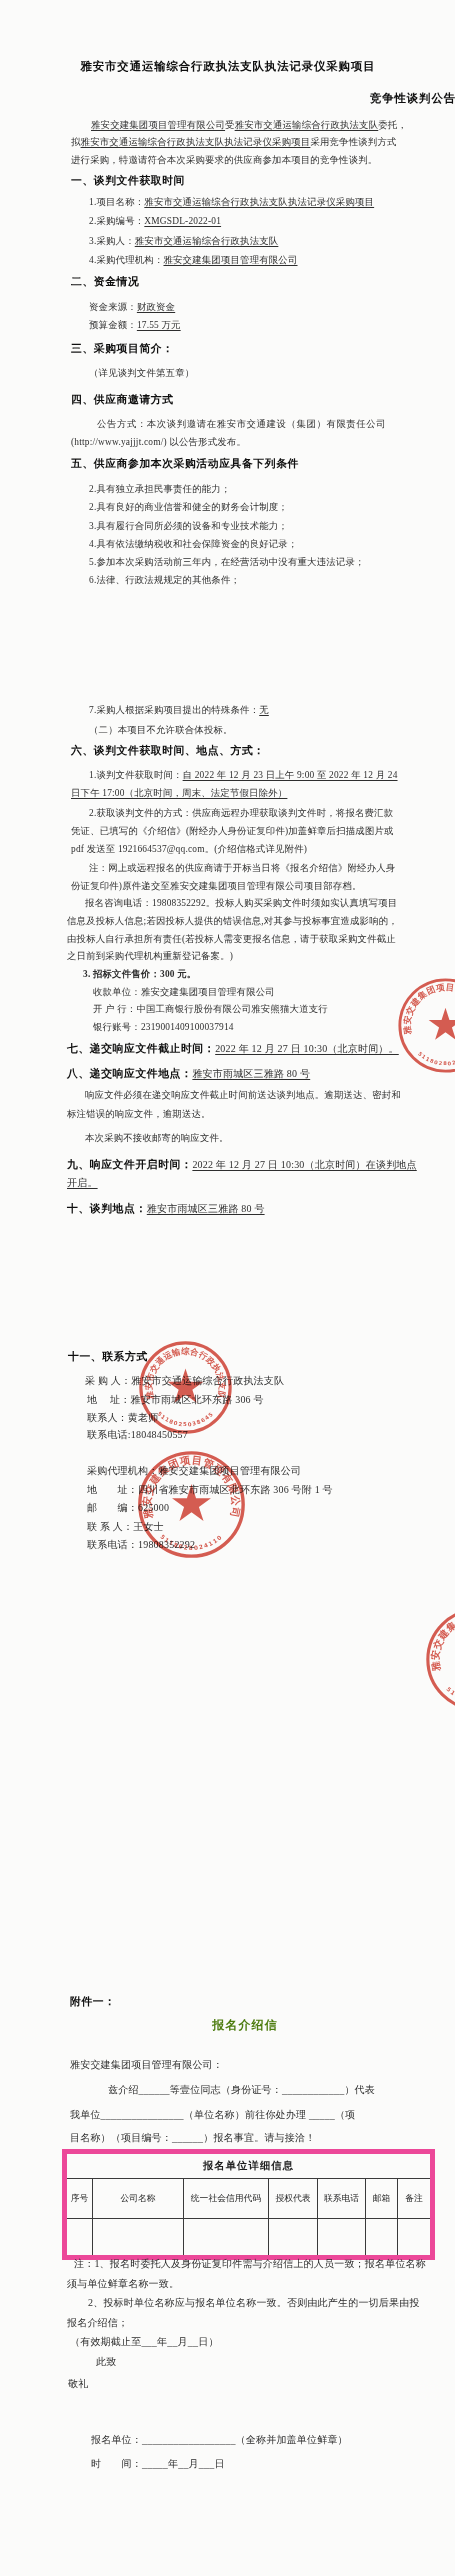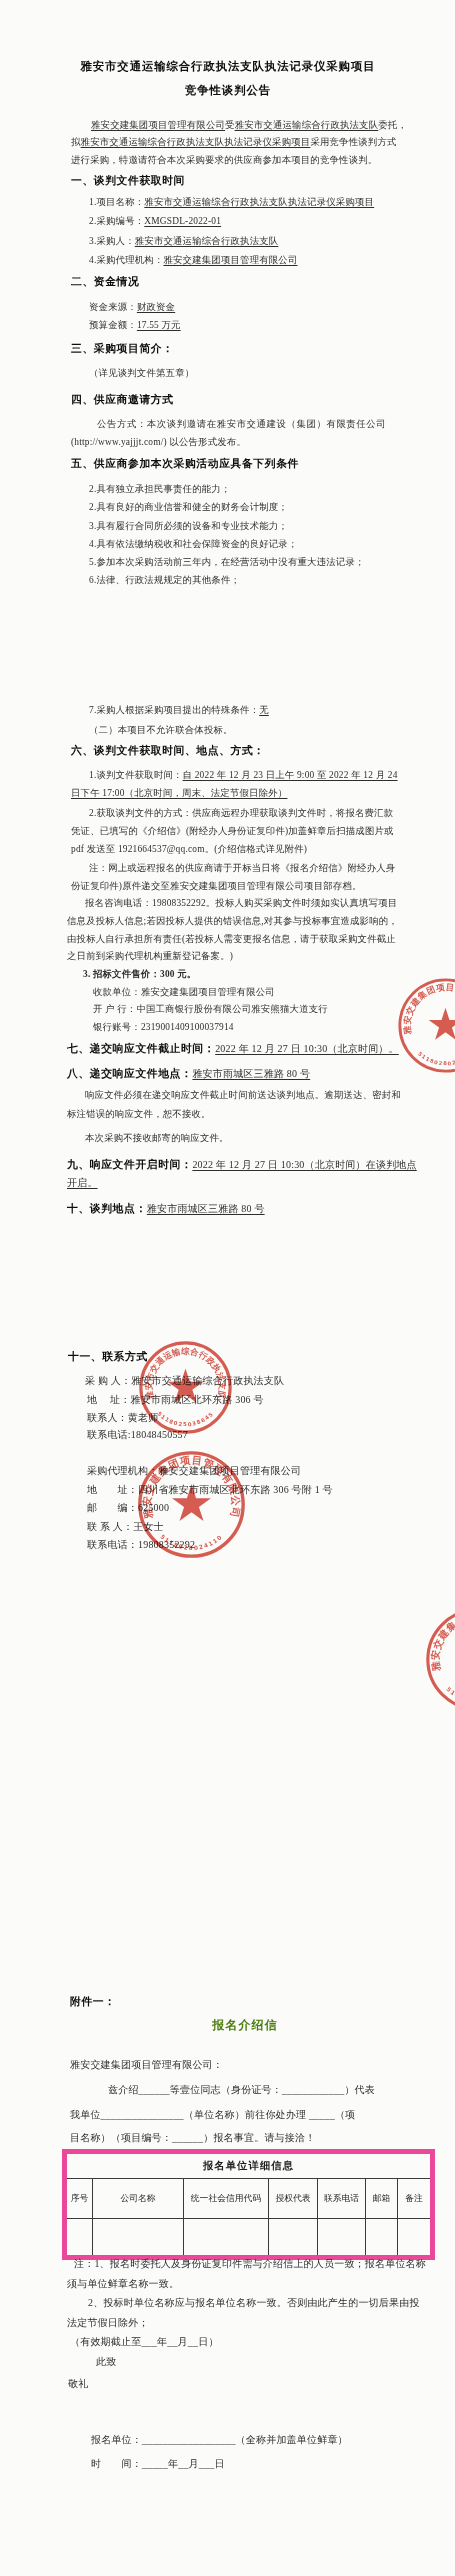--- a/index.html
+++ b/index.html
@@ -28,21 +28,21 @@
   .stamp .ring{fill:none;stroke:#d0392b;}
   .stamp text{fill:#d0392b;font-family:"DejaVu Sans","Liberation Sans",sans-serif;font-weight:700;}
   .stamp .star{fill:#d0392b;}
 </style>
 </head>
 <body>
 
 <div class="page">
 
   <div class="ttl" style="top:59px;">雅安市交通运输综合行政执法支队执法记录仪采购项目</div>
-  <div class="ttl" style="top:83px;">竞争性谈判公告</div>
+  <div class="ttl" style="top:91px;text-align:right;">竞争性谈判公告</div>
 
   <div class="ln" style="top:119px;left:91px;"><span class="u">雅安交建集团项目管理有限公司</span><span>受</span><span class="u">雅安市交通运输综合行政执法支队</span><span>委托，</span></div>
   <div class="ln" style="top:136px;left:71px;"><span>拟</span><span class="u">雅安市交通运输综合行政执法支队执法记录仪采购项目</span><span>采用竞争性谈判方式</span></div>
   <div class="ln" style="top:154px;left:71px;">进行采购，特邀请符合本次采购要求的供应商参加本项目的竞争性谈判。</div>
 
   <div class="hd" style="top:174px;left:71px;">一、谈判文件获取时间</div>
   <div class="ln" style="top:196px;left:89px;"><span>1.项目名称：</span><span class="u">雅安市交通运输综合行政执法支队执法记录仪采购项目</span></div>
   <div class="ln" style="top:215px;left:89px;"><span>2.采购编号：</span><span class="u">XMGSDL-2022-01</span></div>
   <div class="ln" style="top:235px;left:89px;"><span>3.采购人：</span><span class="u">雅安市交通运输综合行政执法支队</span></div>
   <div class="ln" style="top:254px;left:89px;"><span>4.采购代理机构：</span><span class="u">雅安交建集团项目管理有限公司</span></div>
@@ -81,21 +81,21 @@
   <div class="ln" style="top:933px;left:67px;">由投标人自行承担所有责任(若投标人需变更报名信息，请于获取采购文件截止</div>
   <div class="ln" style="top:950px;left:67px;">之日前到采购代理机构重新登记备案。)</div>
   <div class="ln bold" style="top:968px;left:83px;">3. 招标文件售价：300 元。</div>
   <div class="ln" style="top:986px;left:93px;"><span>收款单位：</span><span>雅安交建集团项目管理有限公司</span></div>
   <div class="ln" style="top:1003px;left:93px;"><span>开 户 行：</span><span>中国工商银行股份有限公司雅安熊猫大道支行</span></div>
   <div class="ln" style="top:1021px;left:93px;"><span>银行账号：</span><span>2319001409100037914</span></div>
 
   <div class="ln" style="top:1042px;left:67px;"><span class="hdl">七、递交响应文件截止时间：</span><span class="u hv">2022 年 12 月 27 日 10:30（北京时间）。</span></div>
   <div class="ln" style="top:1067px;left:67px;"><span class="hdl">八、递交响应文件地点：</span><span class="u hv">雅安市雨城区三雅路 80 号</span></div>
   <div class="ln" style="top:1089px;left:85px;">响应文件必须在递交响应文件截止时间前送达谈判地点。逾期送达、密封和</div>
-  <div class="ln" style="top:1108px;left:67px;">标注错误的响应文件，恕不接收。</div>
+  <div class="ln" style="top:1108px;left:67px;">标注错误的响应文件，逾期送达。</div>
   <div class="ln" style="top:1132px;left:85px;">本次采购不接收邮寄的响应文件。</div>
   <div class="ln" style="top:1158px;left:67px;"><span class="hdl">九、响应文件开启时间：</span><span class="u hv">2022 年 12 月 27 日 10:30（北京时间）在谈判地点</span></div>
   <div class="ln" style="top:1176px;left:67px;"><span class="u hv">开启。</span></div>
   <div class="ln" style="top:1202px;left:67px;"><span class="hdl">十、谈判地点：</span><span class="u hv">雅安市雨城区三雅路 80 号</span></div>
 
   <div class="hd" style="top:1350px;left:68px;">十一、联系方式</div>
   <div class="ln big" style="top:1374px;left:85px;"><span>采 购 人：</span><span>雅安市交通运输综合行政执法支队</span></div>
   <div class="ln big" style="top:1393px;left:87px;"><span>地　 址：</span><span>雅安市雨城区北环东路 306 号</span></div>
   <div class="ln big" style="top:1411px;left:87px;"><span>联系人：</span><span>黄老师</span></div>
   <div class="ln big" style="top:1428px;left:87px;"><span>联系电话:</span><span>18048450557</span></div>
@@ -145,21 +145,21 @@
         <td></td>
         <td></td>
       </tr>
     </tbody>
       </table>
   </div>
 
   <div class="ln big" style="top:2257px;left:74px;">注：1、报名时委托人及身份证复印件需与介绍信上的人员一致；报名单位名称</div>
   <div class="ln big" style="top:2277px;left:67px;">须与单位鲜章名称一致。</div>
   <div class="ln big" style="top:2296px;left:88px;">2、投标时单位名称应与报名单位名称一致。否则由此产生的一切后果由投</div>
-  <div class="ln big" style="top:2316px;left:67px;">法定节假日除外；</div>
+  <div class="ln big" style="top:2316px;left:67px;">报名介绍信；</div>
   <div class="ln big" style="top:2335px;left:70px;">（有效期截止至___年__月__日）</div>
   <div class="ln big" style="top:2355px;left:96px;">此致</div>
   <div class="ln big" style="top:2377px;left:68px;">敬礼</div>
   <div class="ln big" style="top:2433px;left:91px;"><span>报名单位：</span><span>__________________</span><span>（全称并加盖单位鲜章）</span></div>
   <div class="ln big" style="top:2457px;left:91px;"><span>时　　间：</span><span>_____年__月___日</span></div>
 
   <svg class="stamp" style="left:397px;top:977px;" width="97" height="97" viewBox="0 0 170 170">
     <circle class="ring" cx="85" cy="85" r="80" stroke-width="5"></circle>
     <path id="s1t" d="M 31.3,116 A 62,62 0 1 1 138.7,116" fill="none"></path>
     <text font-size="15" letter-spacing="1"><textPath href="#s1t" startOffset="50%" text-anchor="middle">雅安交建集团项目管理有限公司</textPath></text>

